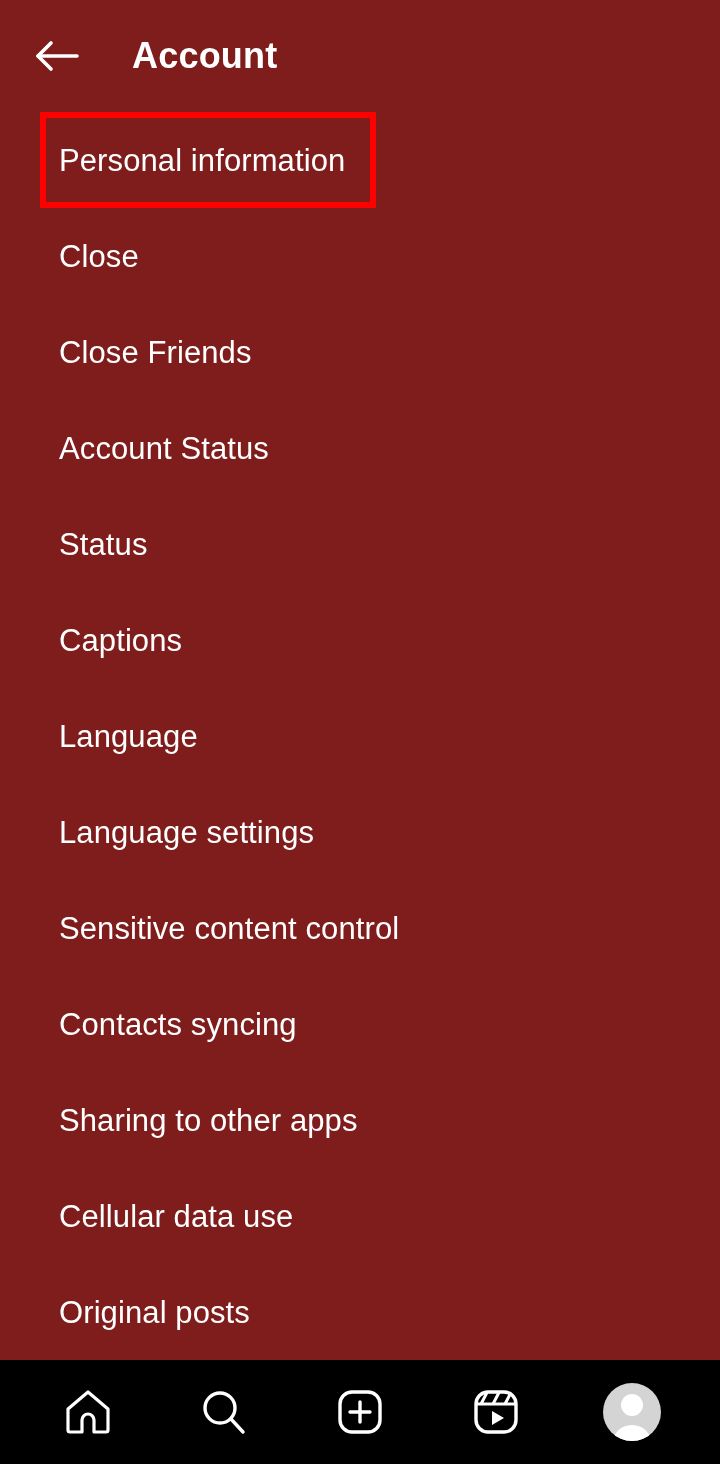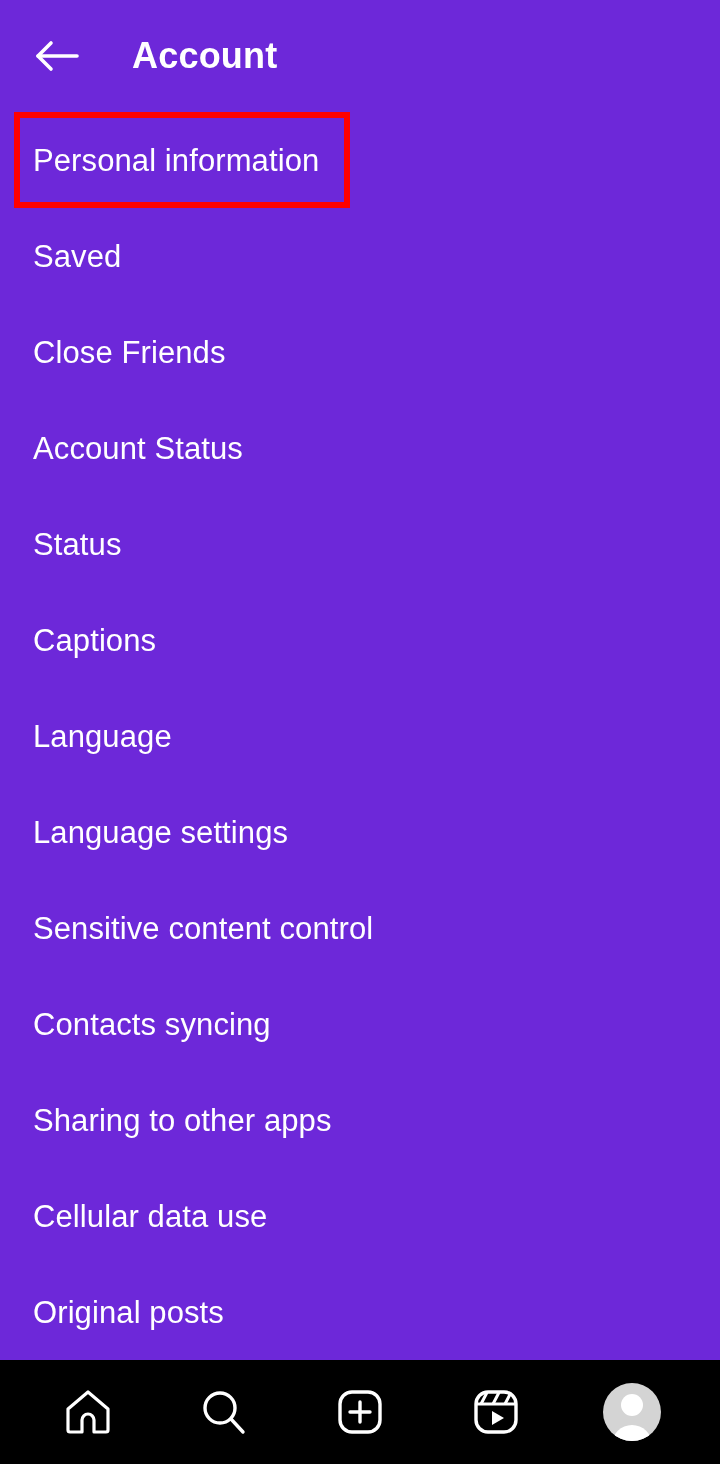--- a/index.html
+++ b/index.html
@@ -11,21 +11,21 @@
     width: 720px;
     height: 1464px;
     overflow: hidden;
     font-family: "Liberation Sans", sans-serif;
     color: #ffffff;
     position: relative;
   }
   #app {
     width: 720px;
     height: 1464px;
-    background: #6d28d9;
+    background: #7f1d1d;
     position: relative;
     display: flex;
     flex-direction: column;
   }
 
   
   .header {
     height: 112px;
     flex: 0 0 112px;
     display: flex;
@@ -48,20 +48,21 @@
     letter-spacing: 0.2px;
     margin-left: 46px;
     line-height: 1;
   }
 
   
   .list {
     flex: 1 1 auto;
     position: relative;
     overflow: hidden;
+    margin-left: 26px;
   }
   .list-item {
     height: 96px;
     display: flex;
     align-items: center;
     padding-left: 33px;
     box-sizing: border-box;
     cursor: pointer;
   }
   .list-item .label {
@@ -153,21 +154,21 @@
     </div>
     <div class="header-title">Account</div>
   </div>
 
   <div class="list" id="settings-list">
       <div class="list-item highlighted">
         <div class="highlight-box"></div>
         <span class="label">Personal information</span>
       </div>
       <div class="list-item">
-        <span class="label">Saved</span>
+        <span class="label">Close</span>
       </div>
       <div class="list-item">
         <span class="label">Close Friends</span>
       </div>
       <div class="list-item">
         <span class="label">Account Status</span>
       </div>
       <div class="list-item">
         <span class="label">Status</span>
       </div>

